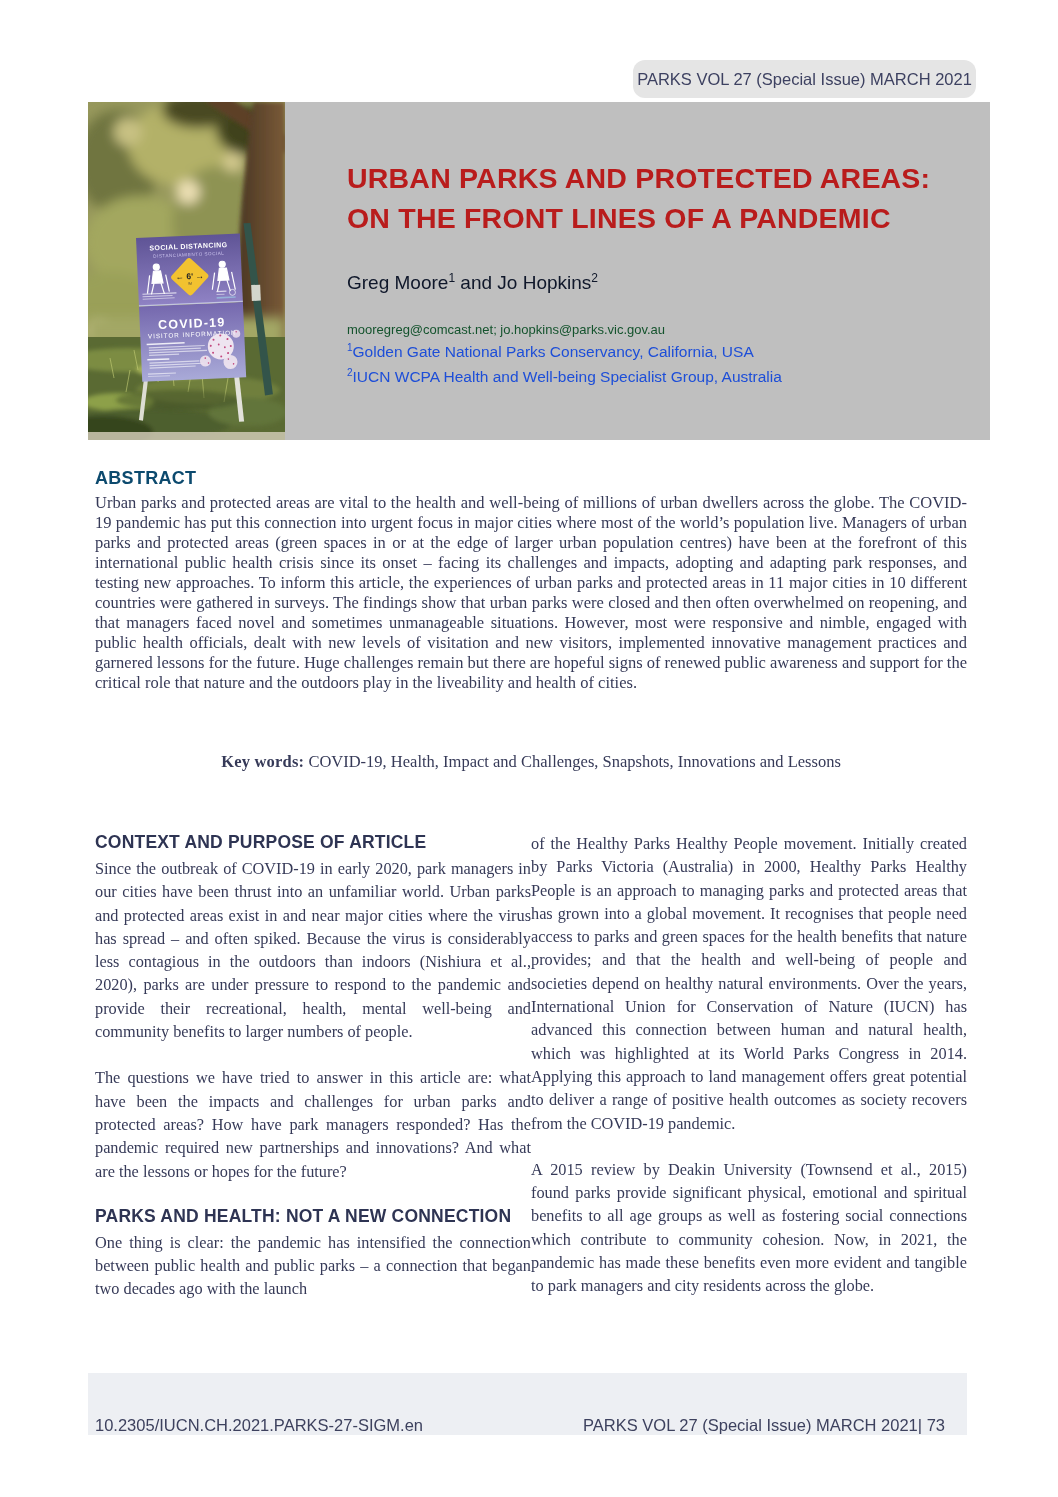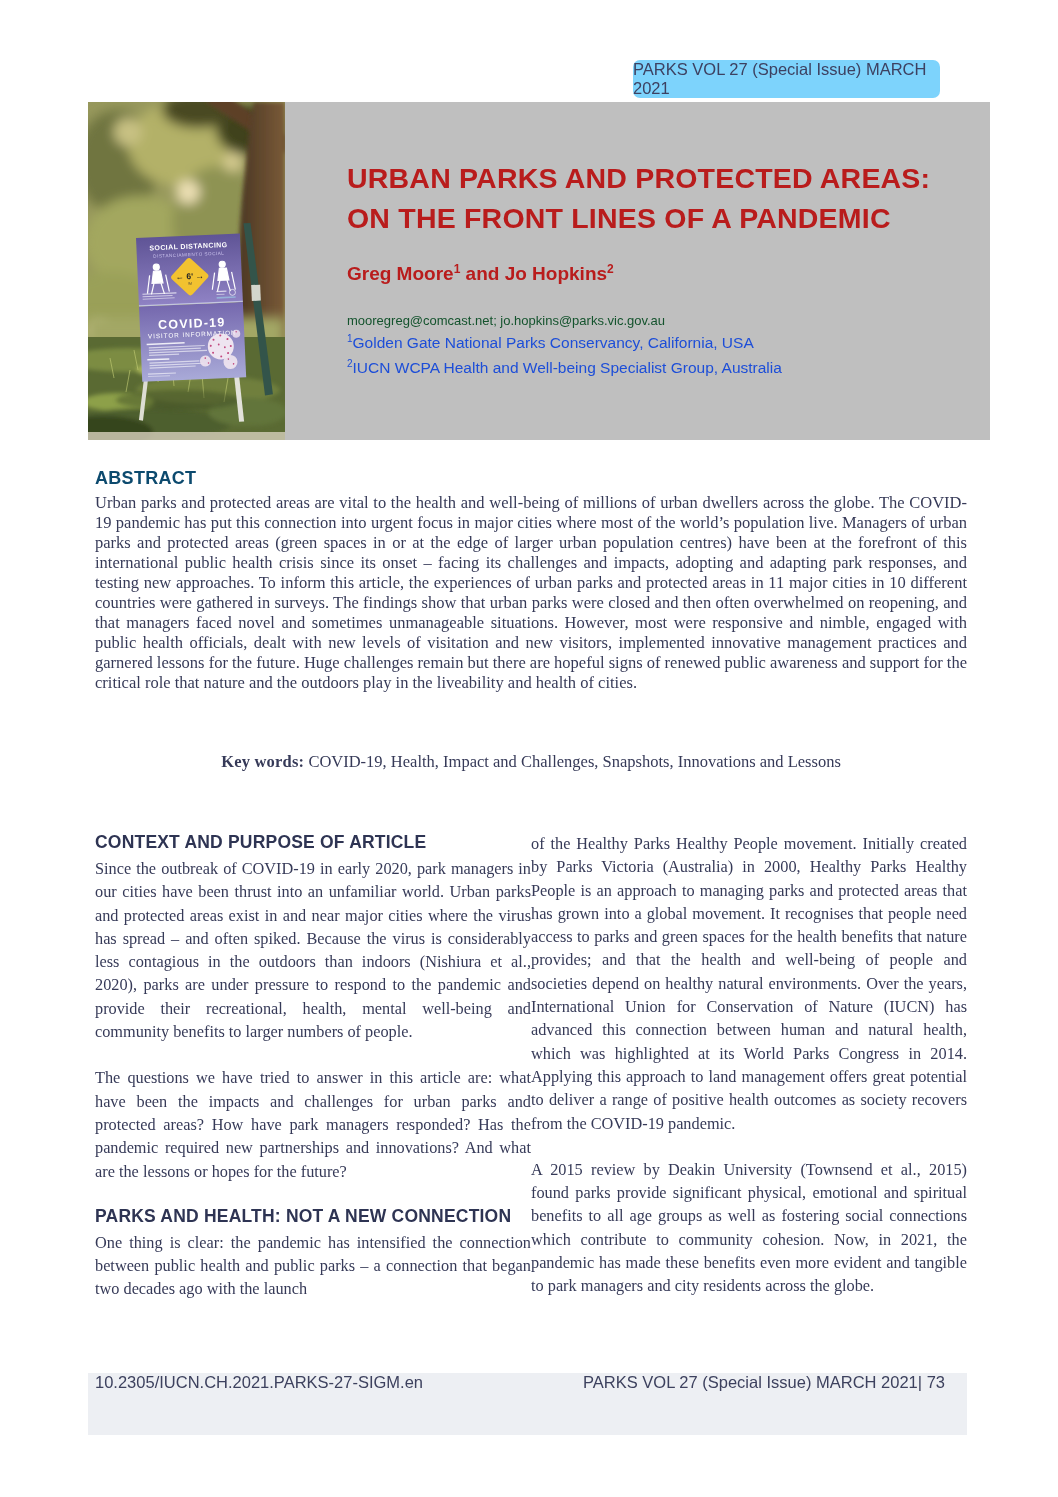--- a/index.html
+++ b/index.html
@@ -2,36 +2,36 @@
 <html><head>
 <meta charset="utf-8">
 <style>
   * { margin:0; padding:0; box-sizing:border-box; }
   html,body { background:#ffffff; }
   .page {
     position:relative; width:1058px; height:1497px; background:#ffffff;
     font-family:"Liberation Sans", sans-serif; overflow:hidden;
   }
   .badge {
-    position:absolute; left:633px; top:60px; width:307px; height:38px;
-    background:#7dd3fc; border-radius:7px;
+    position:absolute; left:633px; top:60px; width:343px; height:38px;
+    background:#e5e5e5; border-radius:12px;
     display:flex; align-items:center; justify-content:center;
     font-size:16.5px; color:#3d4161;
   }
   .hero {
     position:absolute; left:88px; top:102px; width:902px; height:338px;
     background:#bfbfbf;
   }
   .photo { position:absolute; left:0; top:0; width:197px; height:338px; }
   .hero-text { position:absolute; left:259px; top:0; right:36px; }
   .title {
     margin-top:56px; font-size:28.5px; font-weight:bold; color:#b91c1c;
     line-height:40px; letter-spacing:0.2px;
   }
-  .authors { margin-top:24px; font-size:19px; color:#b91c1c;font-weight:bold; }
+  .authors { margin-top:33px; font-size:19px; color:#0f172a; }
   .authors sup { font-size:12px; }
   .emails { margin-top:28px; font-size:13px; color:#14532d; }
   .affils { font-size:15.5px; color:#1d4ed8; line-height:21px; }
   .affils sup { font-size:10px; }
   .abstract-h {
     position:absolute; left:95px; top:468px;
     font-size:18px; font-weight:bold; color:#0c4a6e; letter-spacing:0.3px;
   }
   .serif { font-family:"Liberation Serif", serif; color:#363a58; }
   .abstract-p {
@@ -51,21 +51,21 @@
     font-family:"Liberation Sans", sans-serif;
     font-size:17.5px; font-weight:bold; color:#2e3453;
     letter-spacing:0.2px; margin:0 0 4px 0;
   }
   .col p {
     margin:0 0 23px 0; font-size:16.3px; line-height:23.3px; text-align:justify;
   }
   .footer {
     position:absolute; left:88px; top:1373px; width:879px; height:62px;
     background:#edeff3; display:flex; justify-content:space-between;
-    align-items:flex-start; padding:0 22px 0 7px; font-size:16.5px; color:#3d415e;
+    align-items:flex-end; padding:0 22px 0 7px; font-size:16.5px; color:#3d415e;
   }
 </style>
 </head>
 <body>
 
 <div class="page">
 
   <div class="badge">PARKS VOL 27 (Special Issue) MARCH 2021</div>
 
   <div class="hero">

